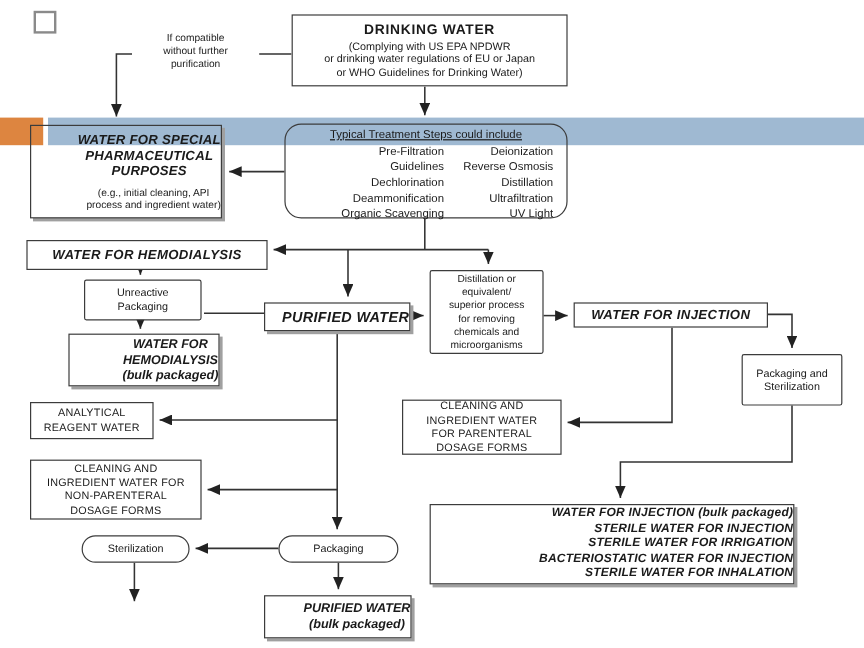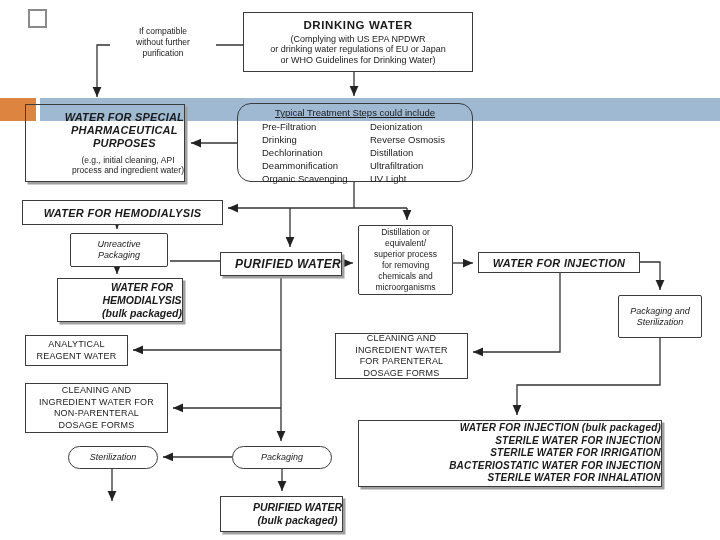--- a/index.html
+++ b/index.html
@@ -14,29 +14,29 @@
   .node{position:absolute;z-index:3;box-sizing:border-box;border:1.2px solid #3c3c3c;
         background:#ffffff;display:flex;flex-direction:column;align-items:center;
         justify-content:center;text-align:center;}
   .clear{background:transparent;}
   .shadow{box-shadow:2.5px 2.5px 0 #a0a0a0;align-items:flex-end;}
   .oval{border-radius:2px;}
   .stadium{border-radius:12px;}
   .product{font-weight:bold;font-style:italic;}
   .pre{white-space:pre-line;}
   .caps9{font-size:9px;line-height:11.5px;letter-spacing:.2px;}
-  .plain9{font-size:9px;line-height:11px;font-style:italic;}
+  .plain9{font-size:9px;line-height:11px;}
   .label-float{position:absolute;z-index:3;background:#fff;text-align:center;
                font-size:8.5px;line-height:11px;padding:1px 3px;}
   .dw-title{font-size:11.5px;font-weight:bold;letter-spacing:.6px;margin-bottom:3px;}
   .dw-sub{font-size:9px;line-height:10.5px;}
   .sp-title{font-size:11px;line-height:13px;letter-spacing:.2px;}
   .sp-sub{font-size:8.5px;line-height:10.5px;margin-top:5px;}
   .tt-head{font-size:9.5px;text-decoration:underline;margin:3px 0 2px 0;}
-  .tt-cols{display:flex;width:100%;padding-left:24px;box-sizing:border-box;text-align:left;}
+  .tt-cols{display:flex;width:100%;padding-left:24px;box-sizing:border-box;text-align:right;gap:16px;}
   .tt-col{font-size:9.5px;line-height:13px;}
   .tt-col.first{width:108px;}
   .p11{font-size:11px;letter-spacing:.3px;}
   .p12{font-size:12px;letter-spacing:.3px;}
   .bulk{font-size:10.5px;line-height:13px;}
   .dist{font-size:8.5px;line-height:11px;}
   .final-line{font-size:10px;line-height:12.6px;letter-spacing:.2px;}
 </style>
 </head>
 <body>
@@ -95,21 +95,21 @@
 PURPOSES</div>
     <div class="sp-sub pre" style="font-weight:normal;font-style:normal;">(e.g., initial cleaning, API
 process and ingredient water)</div>
   </div>
 
   <div class="node clear" style="left:237px;top:103px;width:236px;height:79px;border-radius:14px;justify-content:flex-start;">
     <div class="tt-head">Typical Treatment Steps could include</div>
     <div class="tt-cols">
       <div class="tt-col first">
         <div>Pre-Filtration</div>
-        <div>Drinking</div>
+        <div>Guidelines</div>
         <div>Dechlorination</div>
         <div>Deammonification</div>
         <div>Organic Scavenging</div>
       </div>
       <div class="tt-col">
         <div>Deionization</div>
         <div>Reverse Osmosis</div>
         <div>Distillation</div>
         <div>Ultrafiltration</div>
         <div>UV Light</div>

